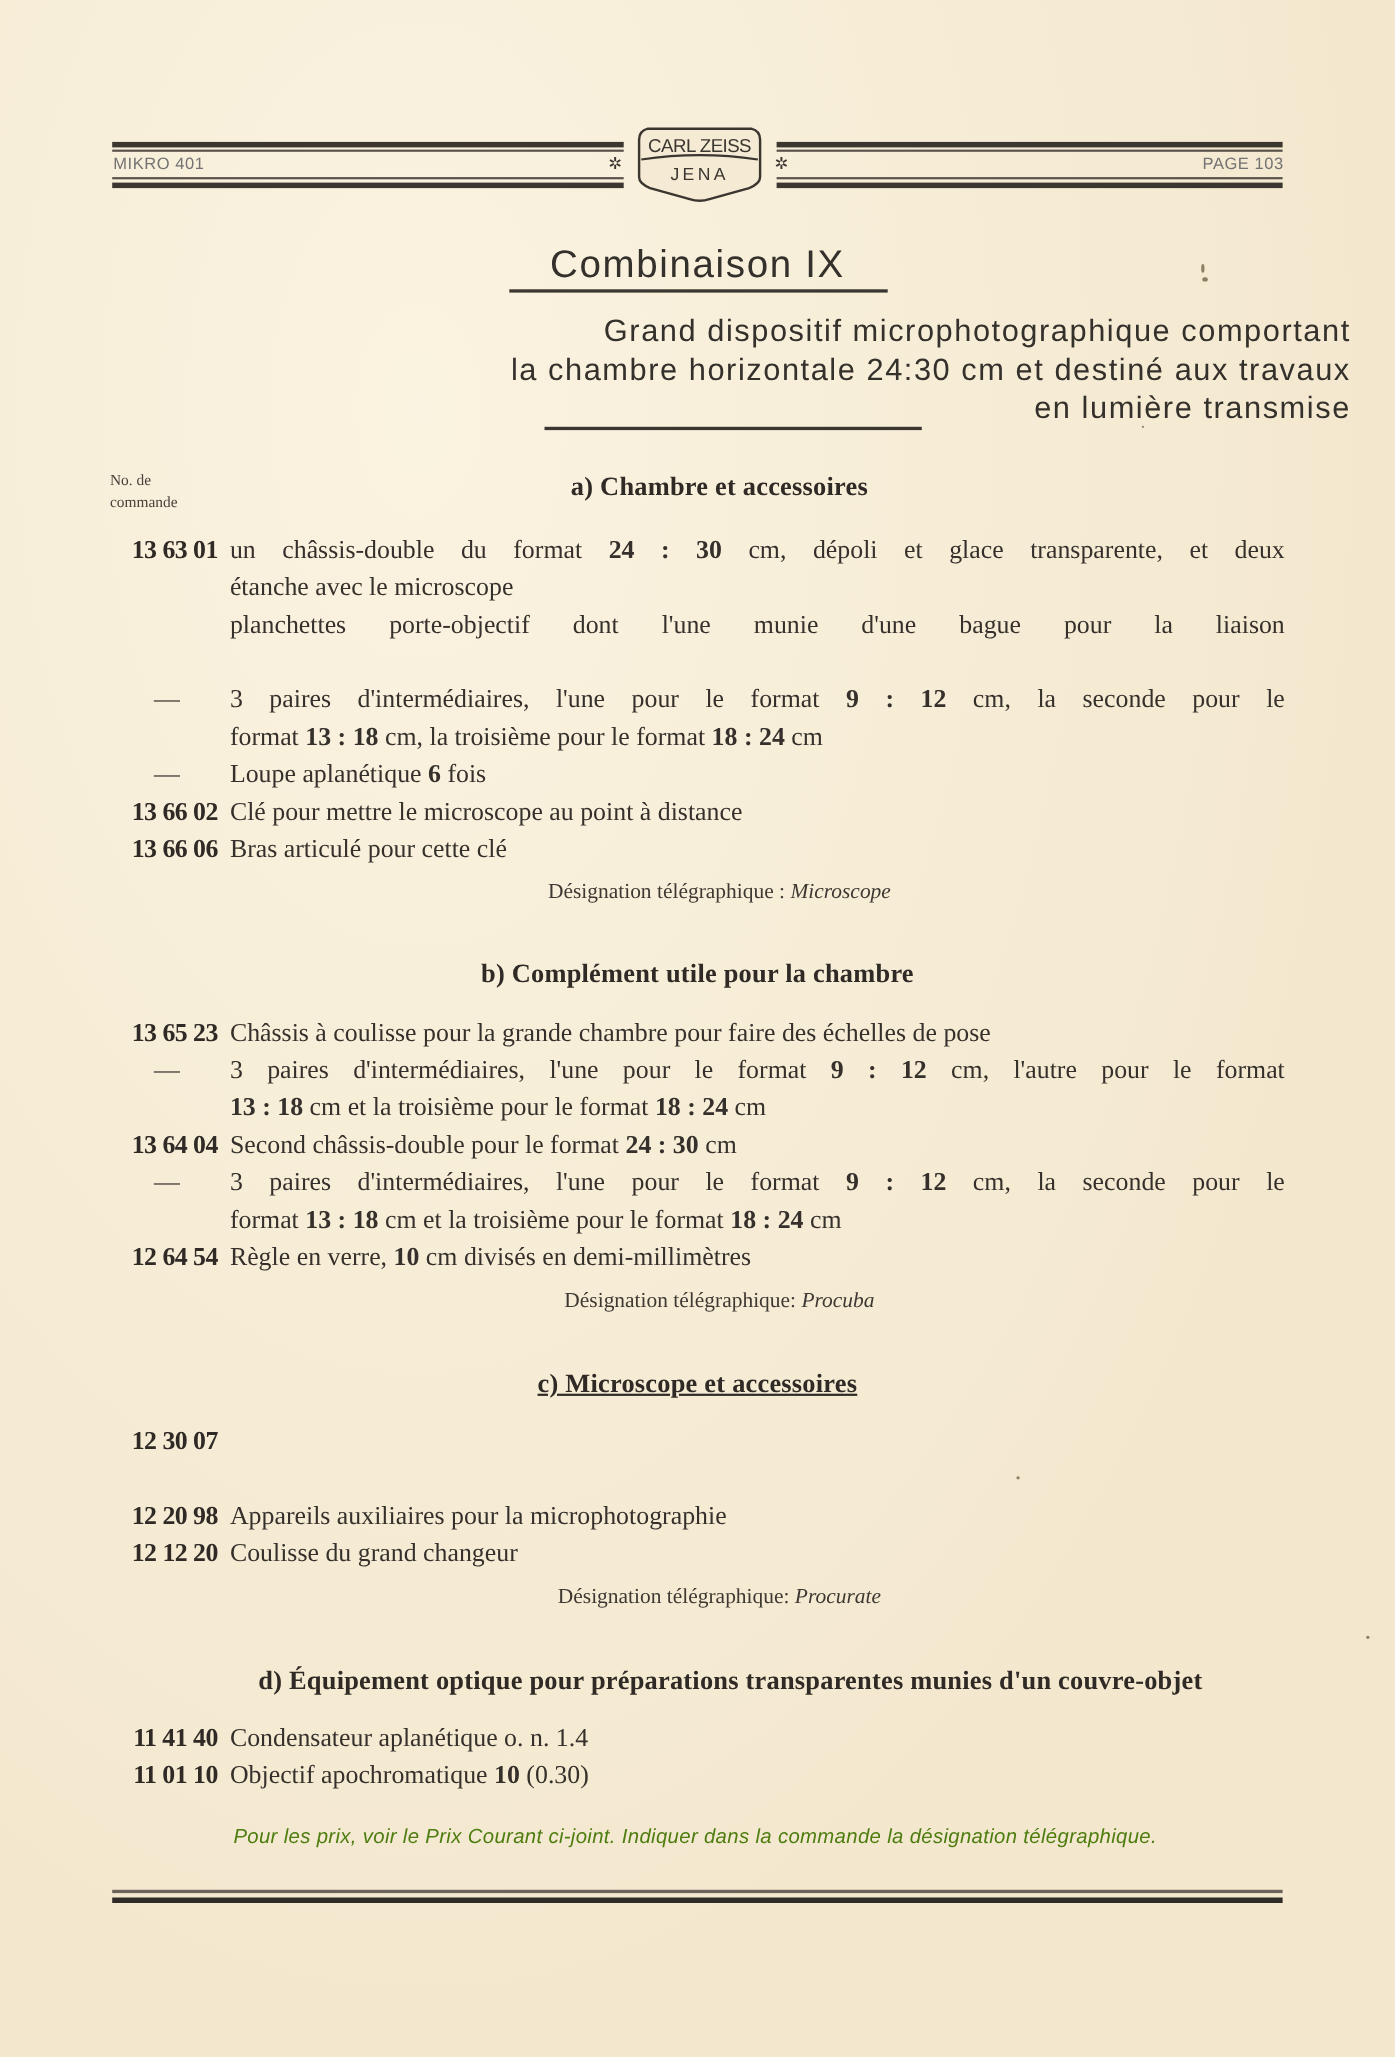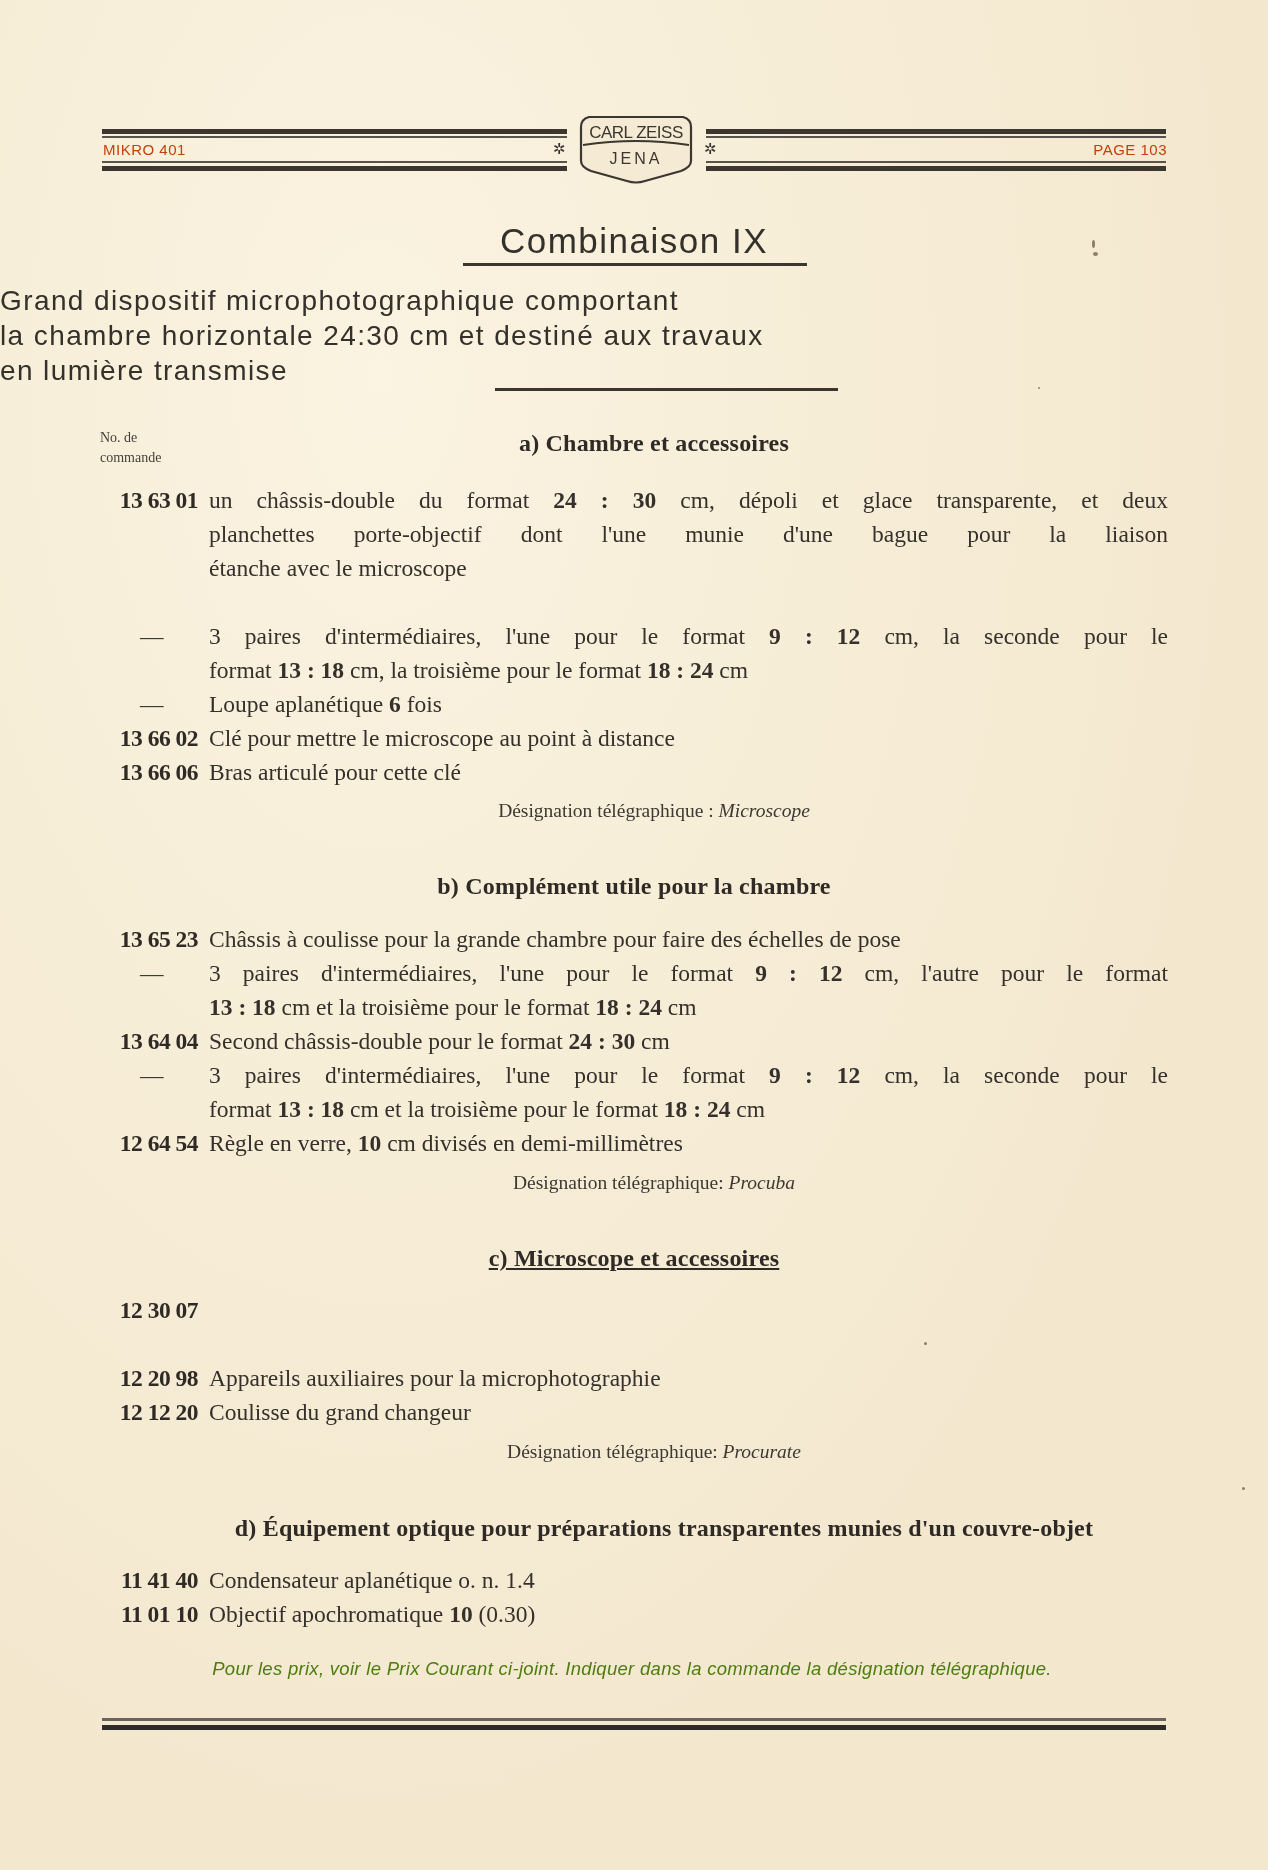--- a/index.html
+++ b/index.html
@@ -12,36 +12,36 @@
       overflow: hidden;
       font-family: "Liberation Serif", "DejaVu Serif", serif;
     }
 
     
     .rule-thick { position: absolute; height: 5px; background: #3b3630; }
     .rule-thin  { position: absolute; height: 2px; background: #5a534b; }
     .hdr-text {
       position: absolute; top: 141px;
       font-family: "Liberation Sans", "DejaVu Sans", sans-serif;
-      font-size: 15px; letter-spacing: 0.5px; color: #c2410c;
+      font-size: 15px; letter-spacing: 0.5px; color: #737373;
     }
     #hdr-left { left: 103px; }
     #hdr-right { right: 101px; text-align: right; }
     .star { position: absolute; top: 140px; font-size: 15px; color: #3a3530; font-family: "DejaVu Sans", sans-serif; }
     #logo { position: absolute; left: 571px; top: 113px; width: 130px; height: 72px; }
 
     
     .sans { font-family: "Liberation Sans", "DejaVu Sans", sans-serif; }
     #title {
       position: absolute; top: 221px; left: 0; width: 1268px; text-align: center;
       font-size: 35px; letter-spacing: 1.5px; color: #34302b;
     }
     #title-underline { position: absolute; left: 463px; top: 263px; width: 344px; height: 3px; background: #3b3630; }
     .subtitle {
-      position: absolute; left: 0; width: 1228px; text-align: left;
+      position: absolute; left: 0; width: 1228px; text-align: right;
       font-size: 28px; letter-spacing: 1.4px; color: #34302b;
     }
     #sub1 { top: 285px; }
     #sub2 { top: 320px; }
     #sub3 { top: 355px; }
     #sub3-underline { position: absolute; left: 495px; top: 388px; width: 343px; height: 3px; background: #3b3630; }
 
     
     .col-label {
       position: absolute; font-size: 14px; color: #46403a; text-align: left; width: 100px; line-height: 20px;
@@ -114,22 +114,22 @@
   <div>No. de</div>
   <div>commande</div>
 </div>
 
 <div class="section-heading" style="top:430px; left:20px;">a) Chambre et accessoires</div>
 
 <div class="row" style="top:483px;">
   <span class="code">13 63 01</span>
   <div class="desc">
     <div style="text-align:justify;text-align-last:justify;">un châssis-double du format <span class="num">24 : 30</span> cm, dépoli et glace transparente, et deux</div>
+    <div>étanche avec le microscope</div>
     <div style="text-align:justify;text-align-last:justify;">planchettes porte-objectif dont l'une munie d'une bague pour la liaison</div>
-    <div>étanche avec le microscope</div>
   </div>
 </div>
 
 <div class="row" style="top:619px;">
   <span class="dash">—</span>
   <div class="desc">
     <div style="text-align:justify;text-align-last:justify;">3 paires d'intermédiaires, l'une pour le format <span class="num">9 : 12</span> cm, la seconde pour le</div>
     <div>format <span class="num">13 : 18</span> cm, la troisième pour le format <span class="num">18 : 24</span> cm</div>
   </div>
 </div>

